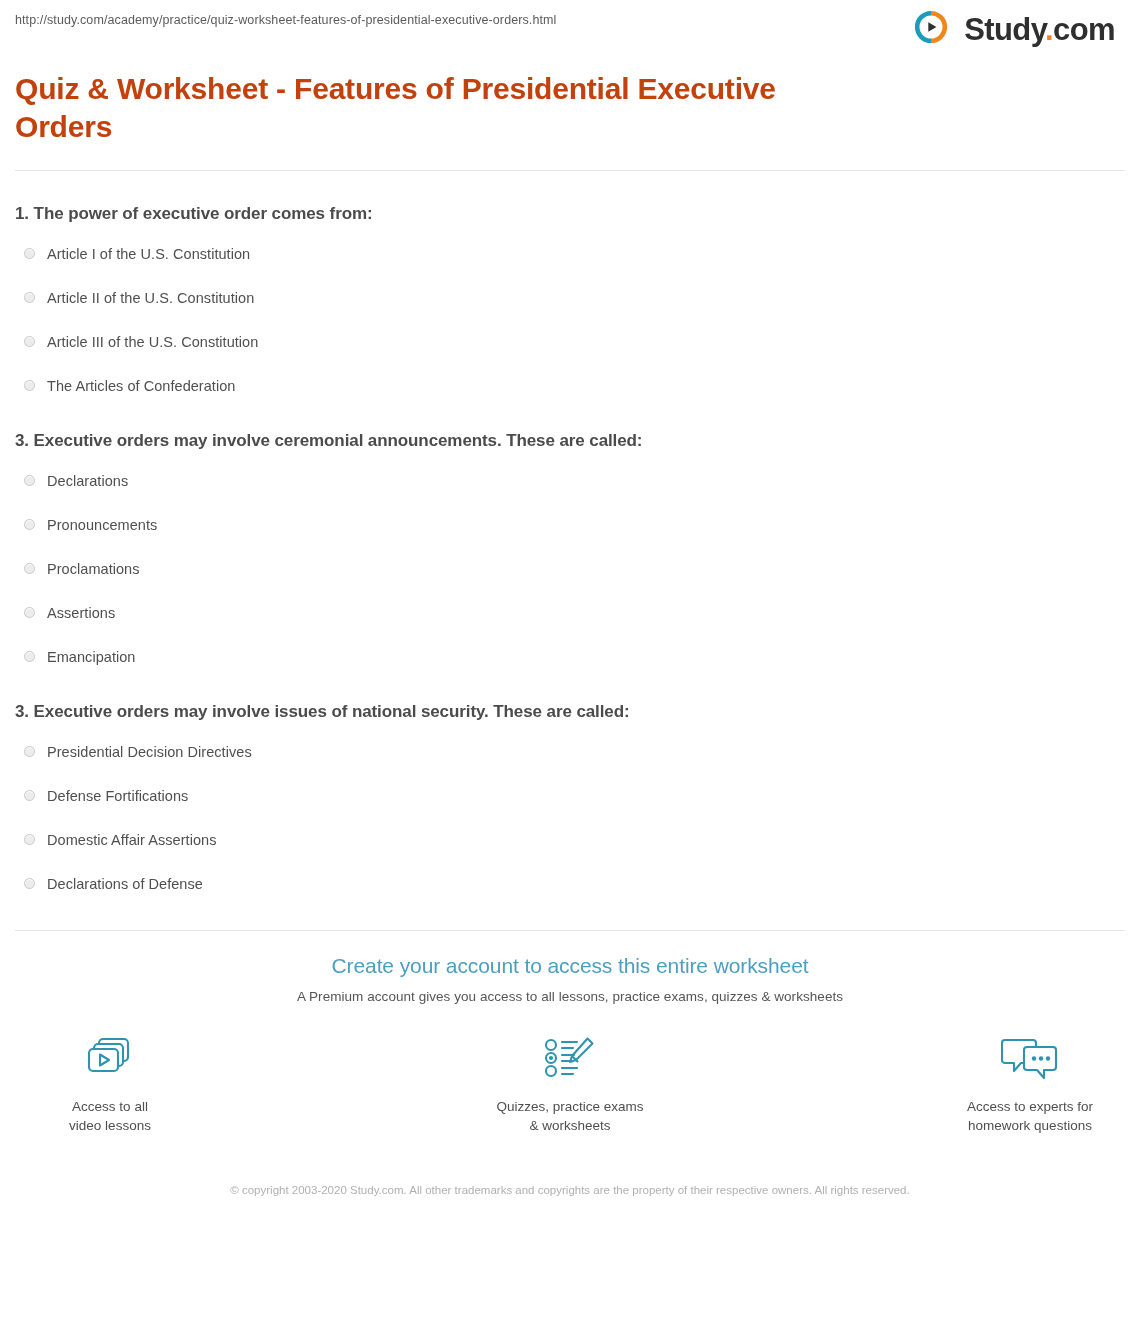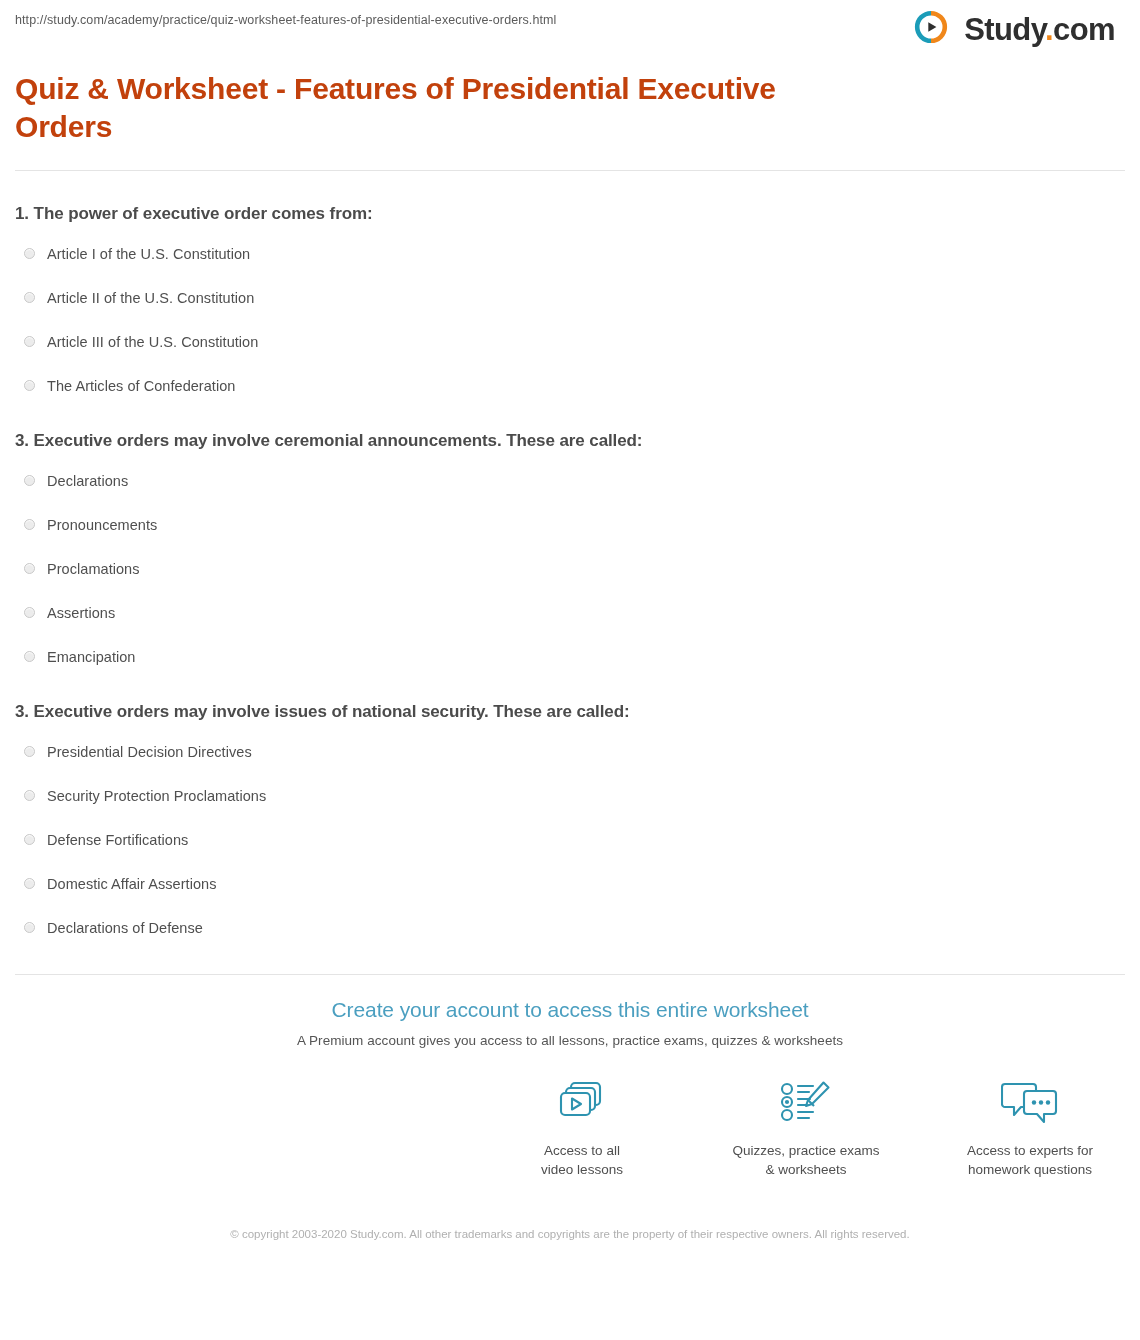--- a/index.html
+++ b/index.html
@@ -130,21 +130,21 @@
 
   .promo-sub {
     font-size: 13.5px;
     color: #555555;
     padding-top: 11px;
     letter-spacing: 0.05px;
   }
 
   .features {
     display: flex;
-    justify-content: flex-end;
+    justify-content: space-between;
     gap: 34px;
     padding-top: 27px;
   }
 
   .feature {
     width: 190px;
     display: flex;
     flex-direction: column;
     align-items: center;
   }
@@ -244,24 +244,20 @@
         <span class="radio"></span>
         <span class="option-label">Emancipation</span>
       </div>
     </div>
 
     <div class="question-block">
       <div class="question-text">3. Executive orders may involve issues of national security. These are called:</div>
       <div class="option-row">
         <span class="radio"></span>
         <span class="option-label">Presidential Decision Directives</span>
-      </div>
-      <div class="option-row">
-        <span class="radio"></span>
-        <span class="option-label">Security Protection Proclamations</span>
       </div>
       <div class="option-row">
         <span class="radio"></span>
         <span class="option-label">Defense Fortifications</span>
       </div>
       <div class="option-row">
         <span class="radio"></span>
         <span class="option-label">Domestic Affair Assertions</span>
       </div>
       <div class="option-row">

